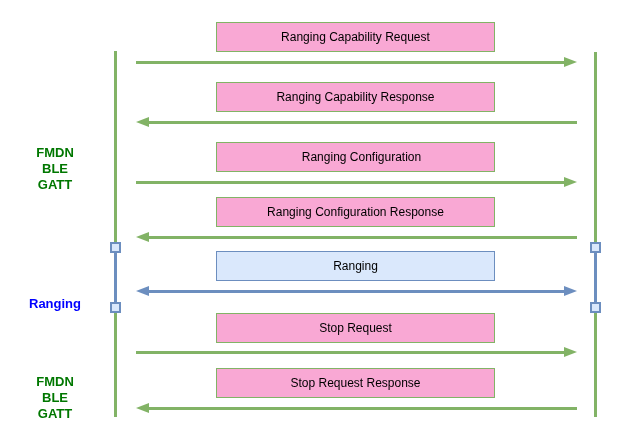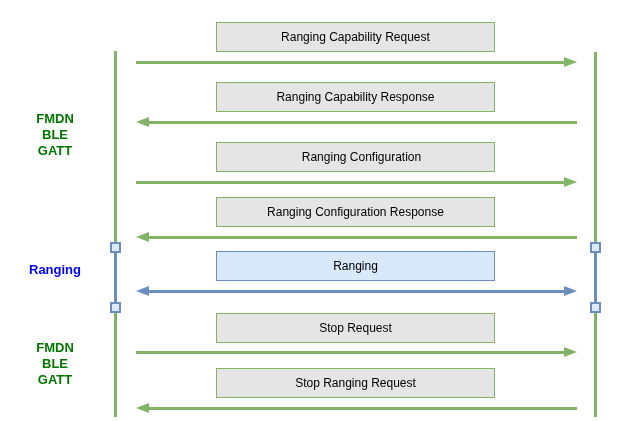--- a/index.html
+++ b/index.html
@@ -37,37 +37,38 @@
   
   .section-label {
     position: absolute;
     left: 10px;
     width: 90px;
     text-align: center;
     font-size: 13px;
     font-weight: bold;
     line-height: 16px;
     white-space: pre-line;
+    margin-top: 34px;
   }
   .section-label.green { color: #007700; }
   .section-label.blue  { color: #0000ff; }
   
   .msg-box {
     position: absolute;
     left: 216px;
     width: 279px;
     height: 30px;
     box-sizing: border-box;
     display: flex;
     align-items: center;
     justify-content: center;
     font-size: 12px;
     color: #000000;
   }
-  .msg-box.green { background: #e5e5e5; border: 1px solid #82b366; }
+  .msg-box.green { background: #f9a8d4; border: 1px solid #82b366; }
   .msg-box.blue  { background: #dae8fc; border: 1px solid #6c8ebf; }
   
   .msg-arrow {
     position: absolute;
     left: 136px;
     width: 441px;
     height: 0;
   }
   .msg-arrow .line {
     position: absolute;
@@ -173,21 +174,21 @@
       <span>Stop Request</span>
     </div>
     <div class="msg-arrow green" style="top: 352px;">
       <span class="line" style="left: 0px; right: 11px;"></span>
 
       <span class="head head-right"></span>
     </div>
   </div>
       <div class="message">
     <div class="msg-box green" style="top: 368px;">
-      <span>Stop Ranging Request</span>
+      <span>Stop Request Response</span>
     </div>
     <div class="msg-arrow green" style="top: 408px;">
       <span class="line" style="left: 11px; right: 0px;"></span>
       <span class="head head-left"></span>
 
     </div>
   </div>
     </div>
 
 </div>

